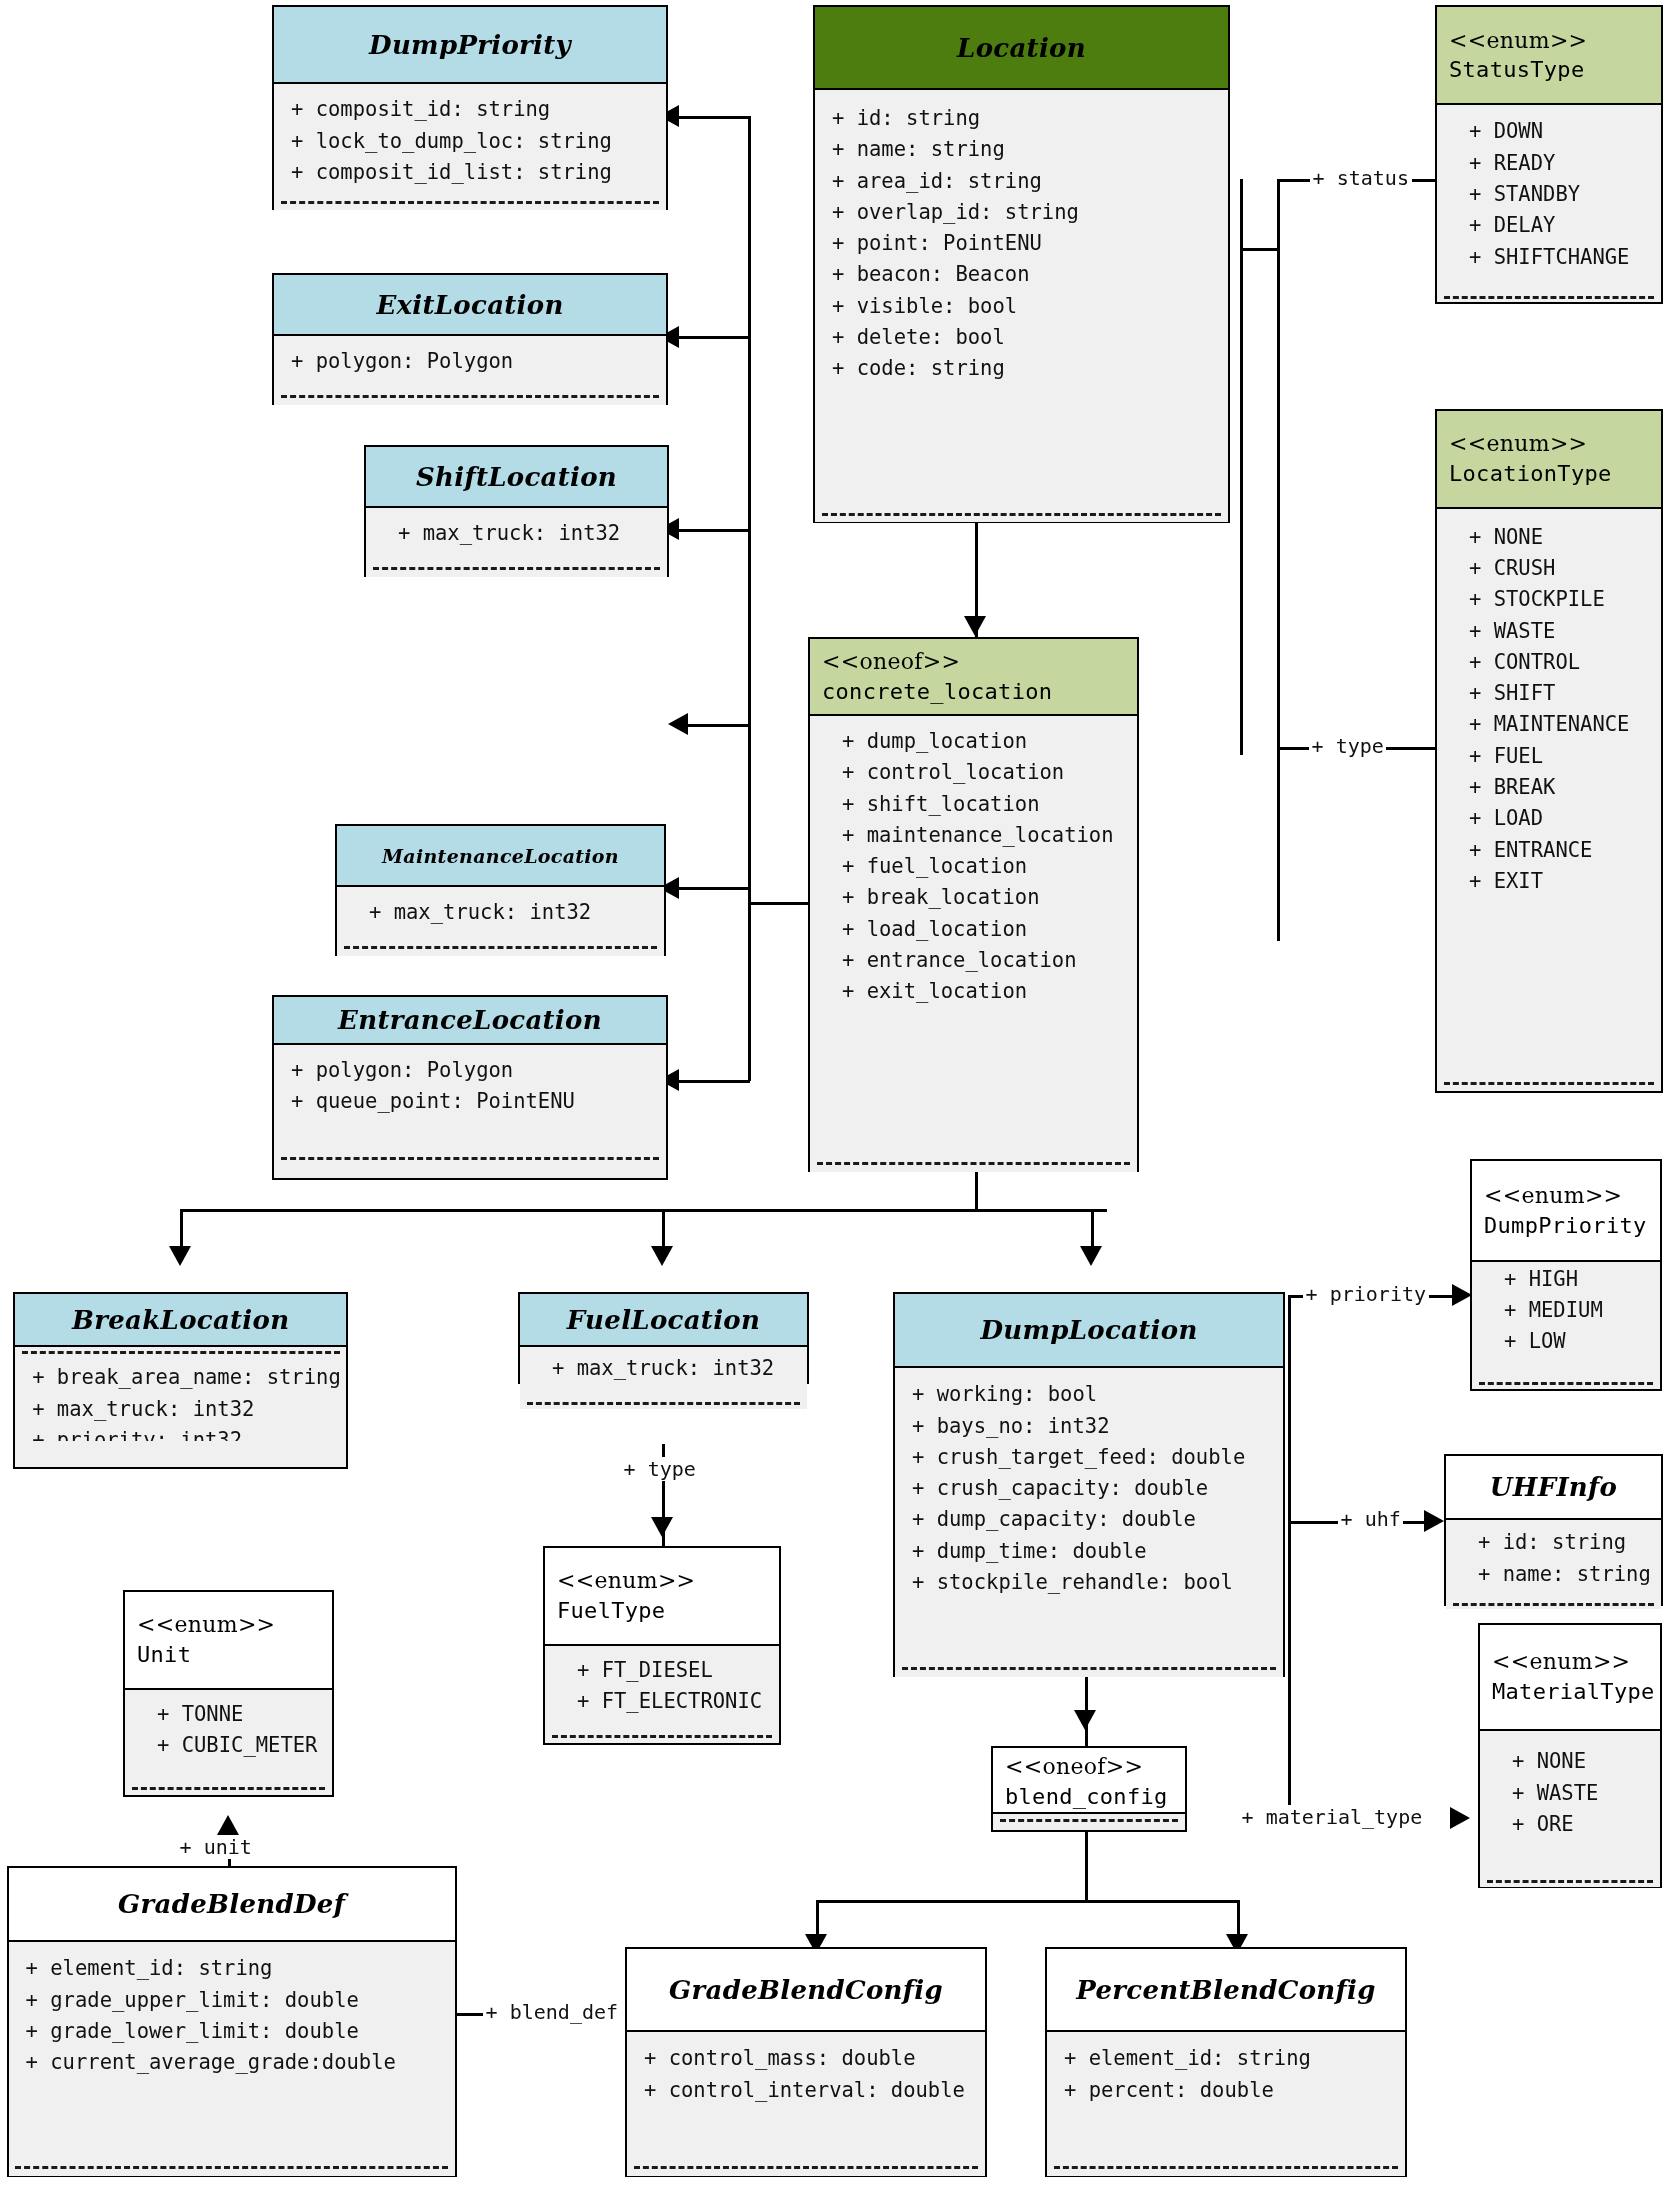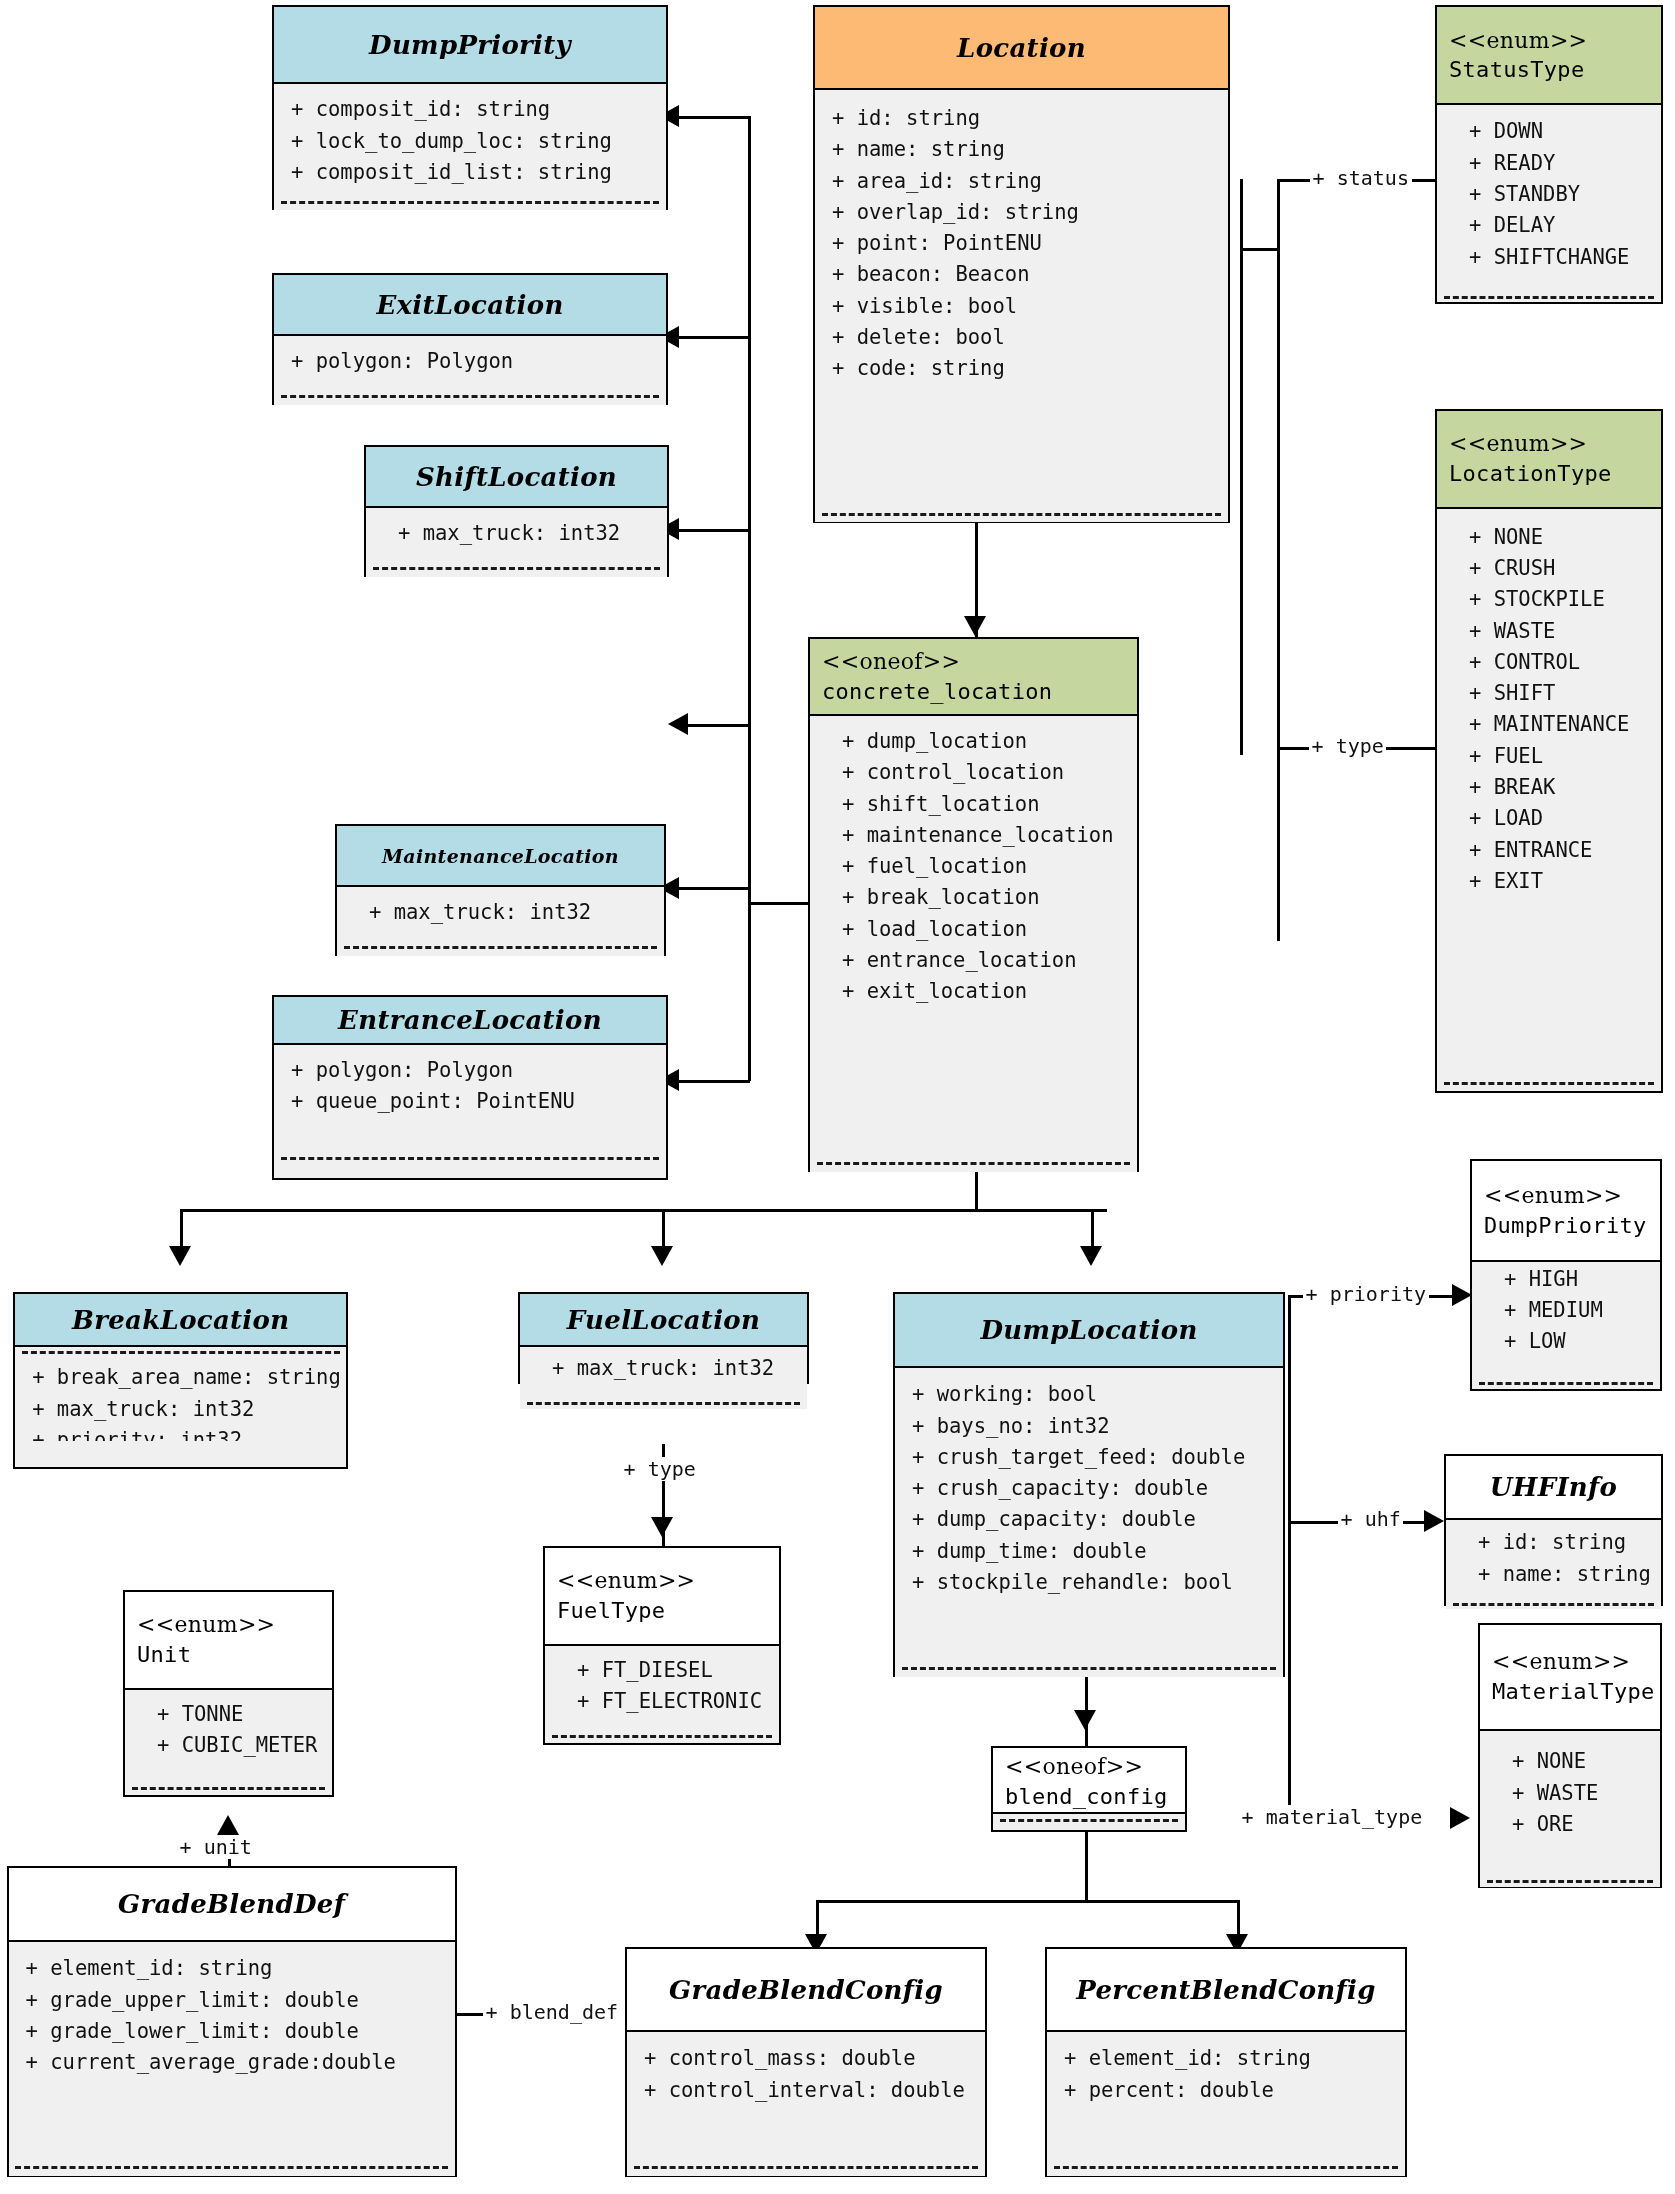--- a/index.html
+++ b/index.html
@@ -3,21 +3,21 @@
 <meta charset="utf-8">
 <style>
   html,body{margin:0;padding:0;background:#ffffff;}
   #root{position:relative;width:1676px;height:2194px;background:#fff;
         font-family:"DejaVu Serif", serif;}
   .box{position:absolute;border:2.6px solid #000;box-sizing:border-box;background:#f0f0f0;}
   .hdr{box-sizing:border-box;border-bottom:2.6px solid #000;display:flex;align-items:center;
        justify-content:center;font-style:italic;font-weight:bold;
        font-family:"DejaVu Serif", serif;font-size:26px;letter-spacing:0.3px;}
   .hdr.blue{background:#b4dce6;}
-  .hdr.rose{background:#fdba74;}
+  .hdr.rose{background:#4d7c0f;}
   .hdr.white{background:#ffffff;}
   .hdr.stereo{background:#c5d69e;flex-direction:column;align-items:flex-start;
        justify-content:center;font-style:normal;font-weight:normal;padding-left:12px;}
   .hdr.stereo.white{background:#ffffff;}
   .hdr .st{font-size:22px;line-height:1.35;font-family:"DejaVu Serif", serif;}
   .hdr .nm{font-size:22px;line-height:1.35;font-family:"DejaVu Sans Mono", monospace;}
   .body{position:relative;box-sizing:border-box;background:#f0f0f0;
         padding:9.3px 0 0 0;overflow:hidden;}
   .attr{font-family:"DejaVu Sans Mono", monospace;font-size:20.5px;line-height:1.08;
         color:#111;white-space:pre;padding:4.6px 0 4.6px 17px;}

